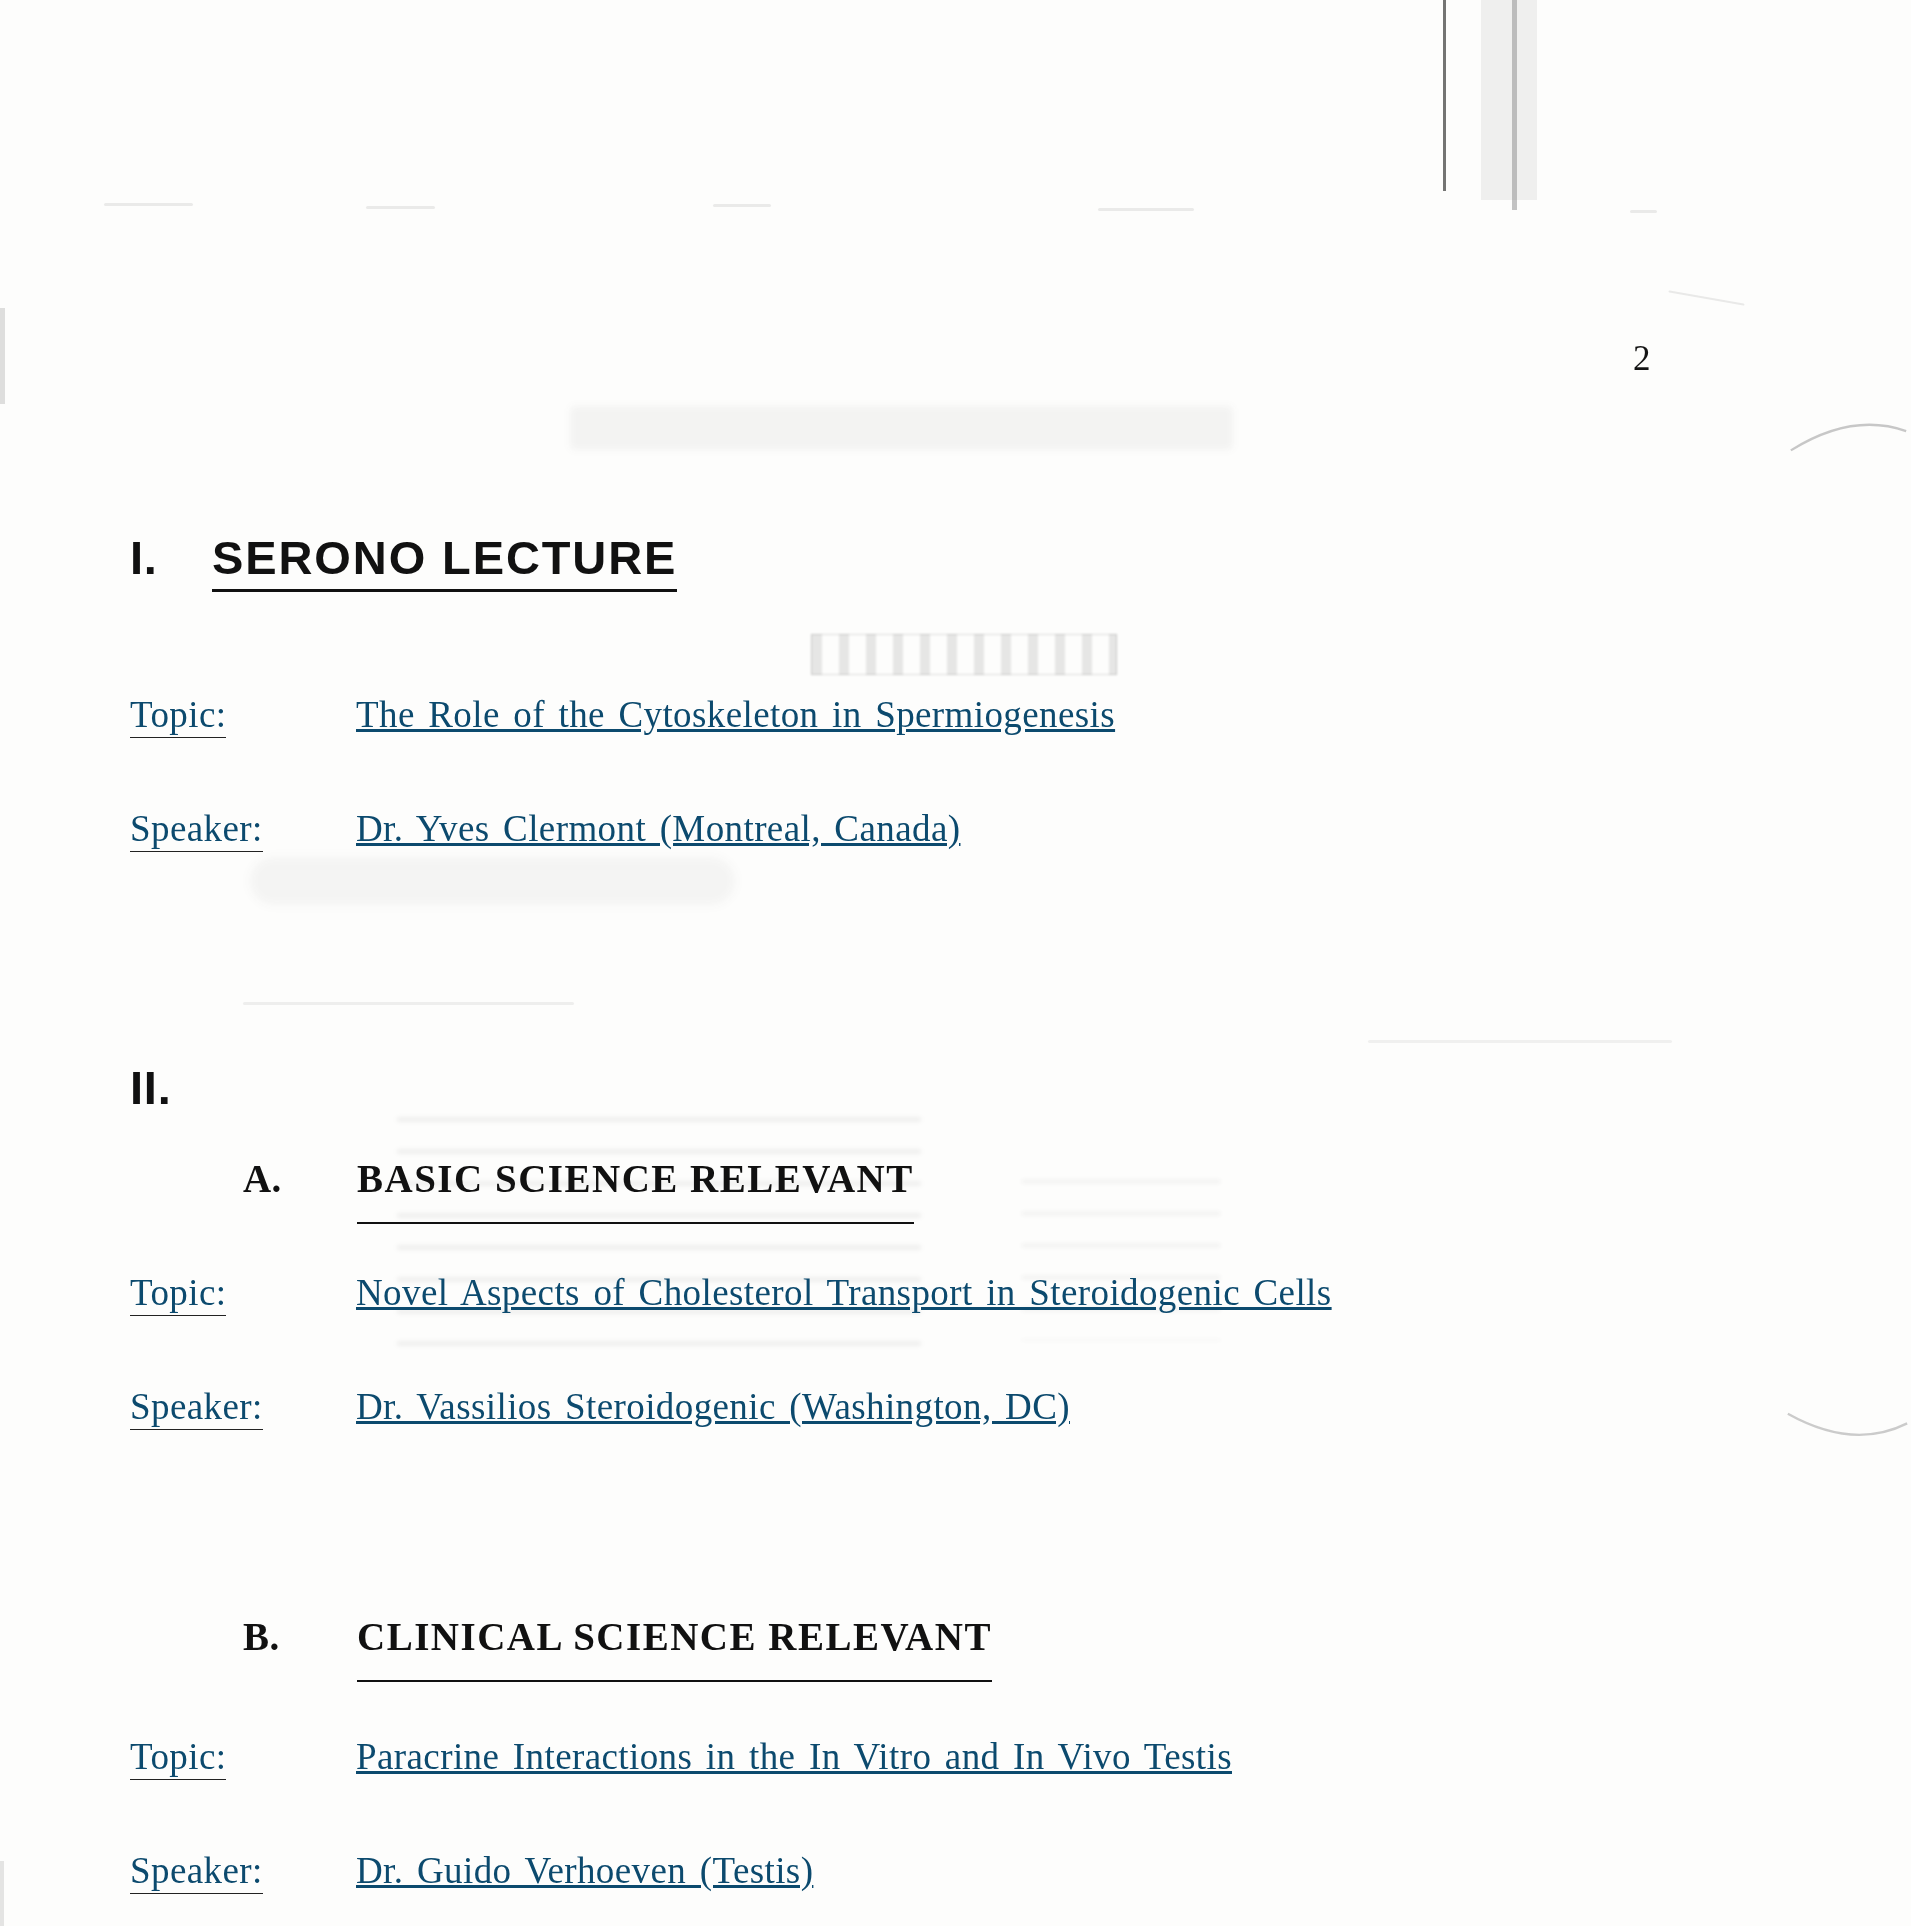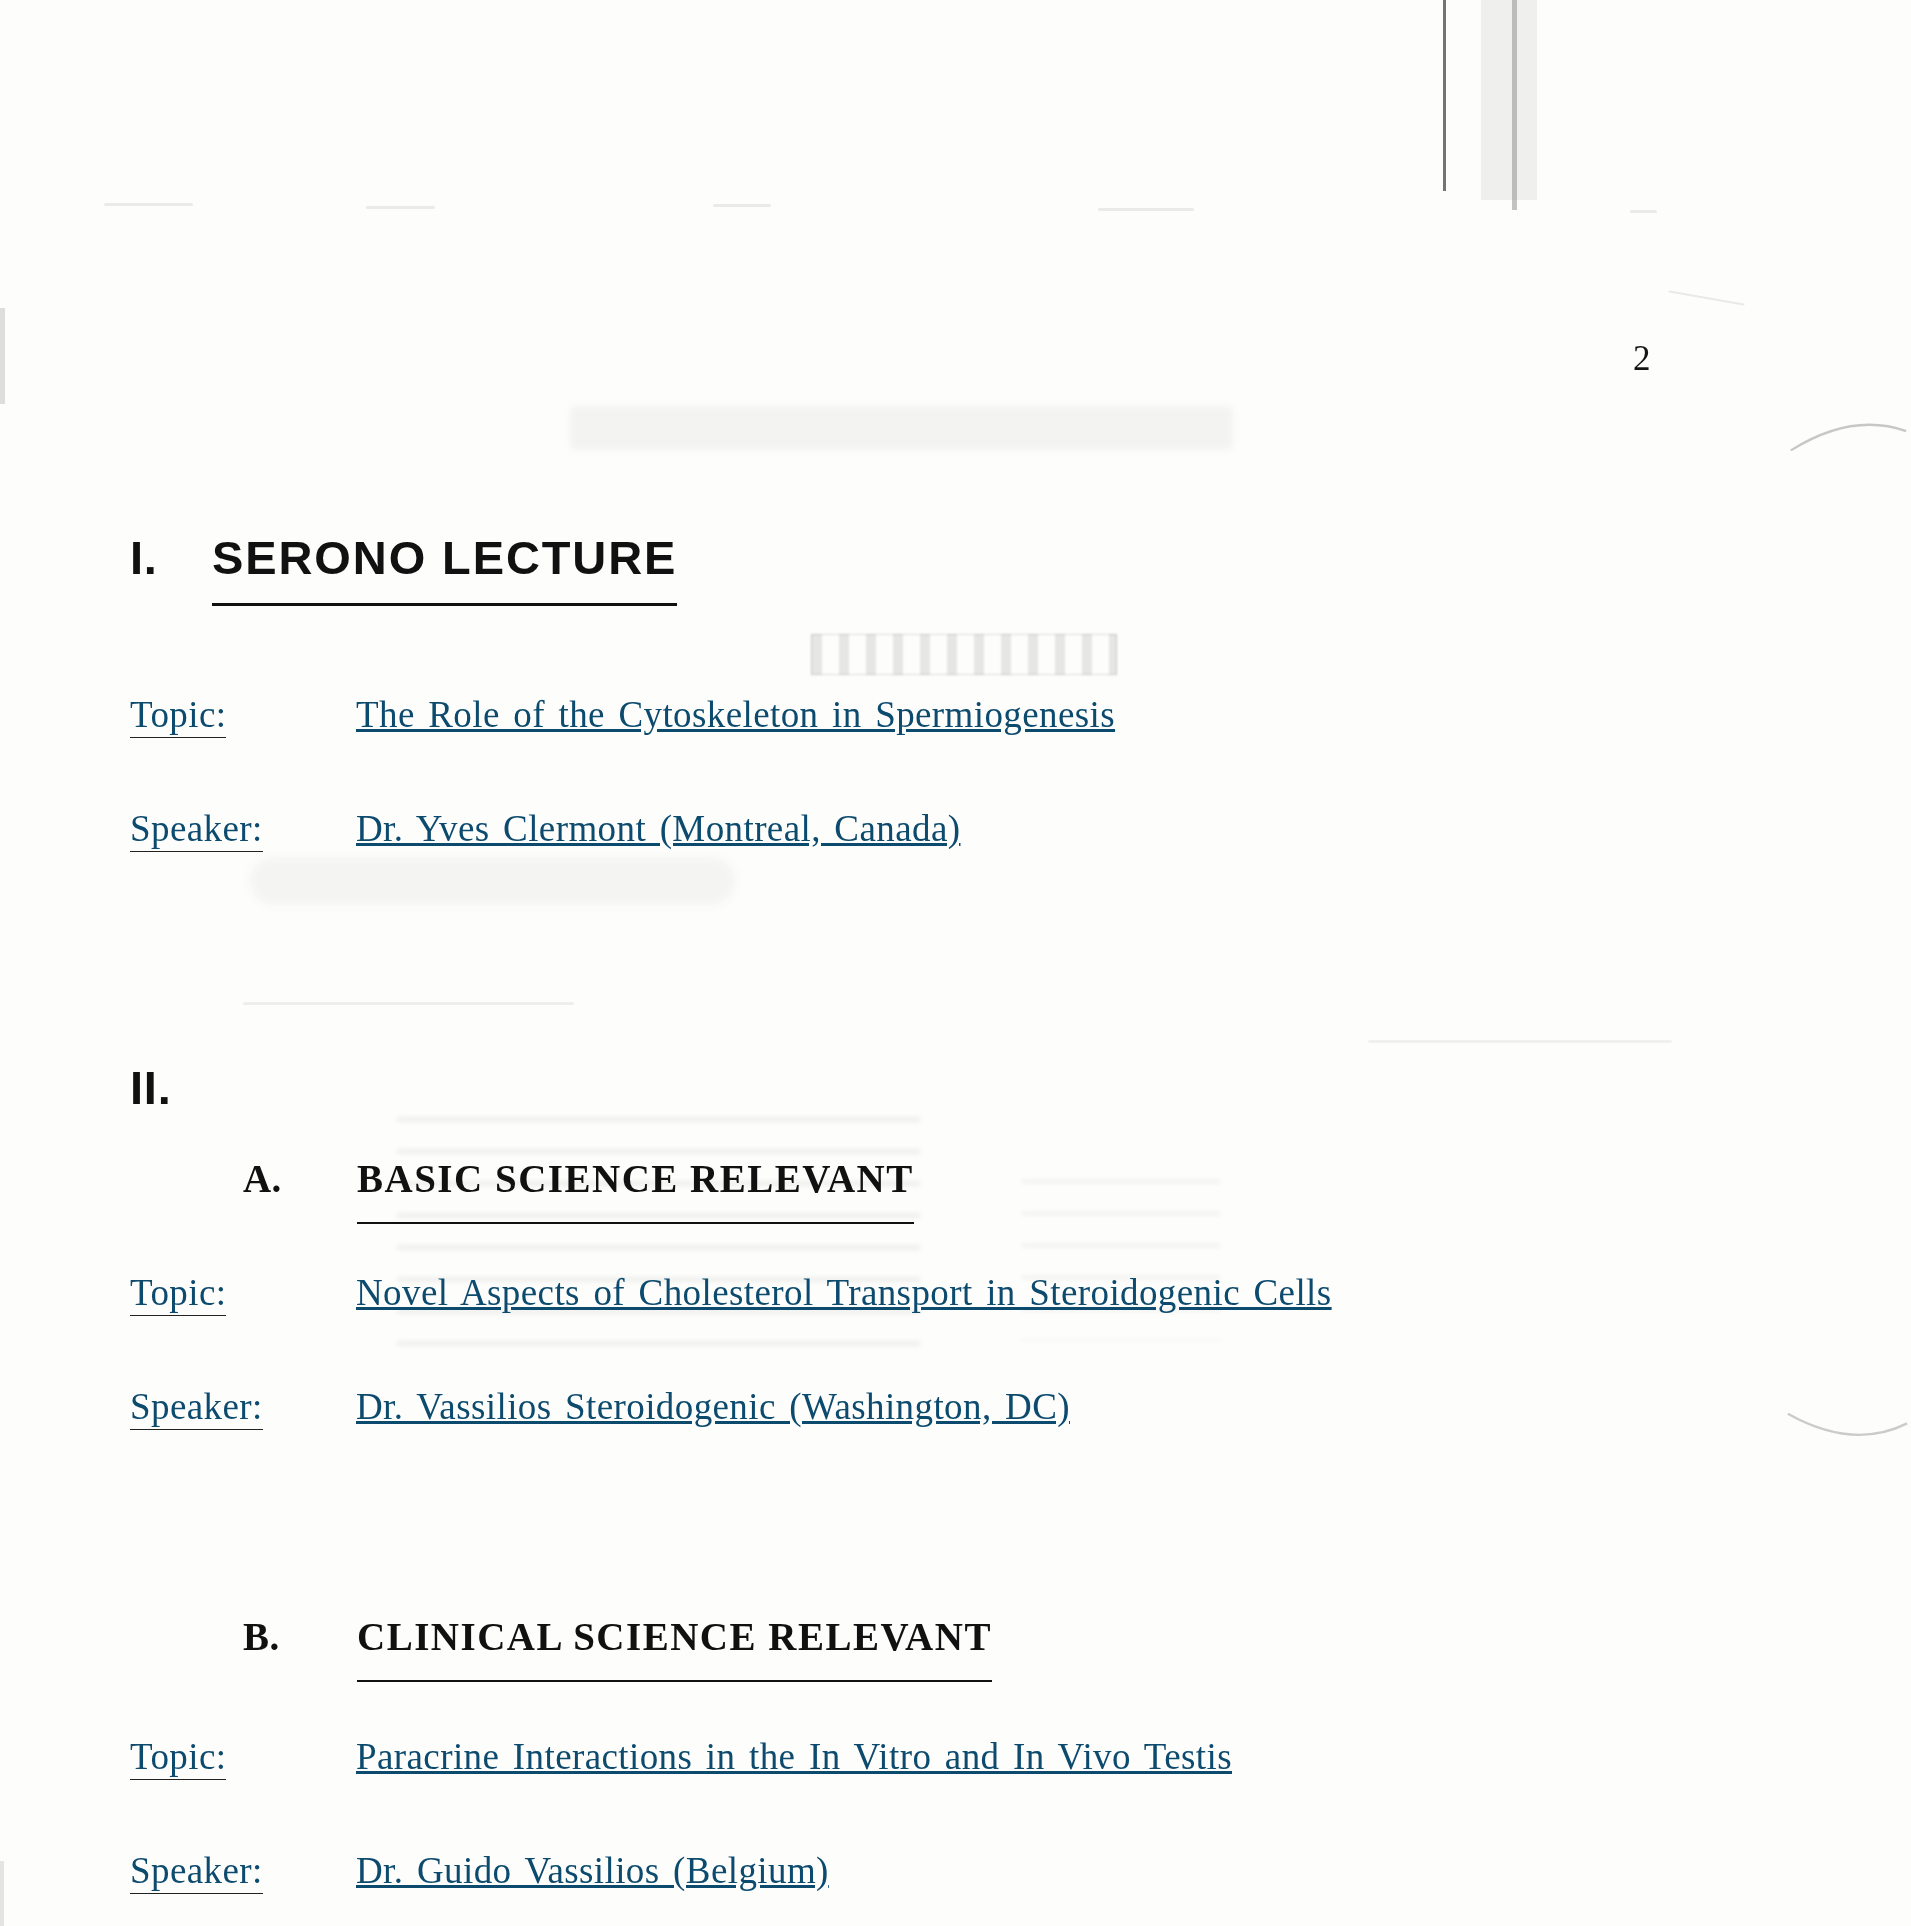--- a/index.html
+++ b/index.html
@@ -34,21 +34,21 @@
     letter-spacing: 1.9px;
     color: #111;
   }
   .main-heading .numeral {
     width: 82px;
     flex: 0 0 82px;
     letter-spacing: 0.8px;
   }
   .main-heading .title {
     border-bottom: 3.5px solid #111;
-    padding-bottom: 18px;
+    padding-bottom: 4px;
   }
   .sub-heading {
     position: absolute;
     left: 243px;
     display: flex;
     align-items: baseline;
     font-family: "Liberation Serif", serif;
     font-weight: bold;
     font-size: 39px;
     letter-spacing: 1.5px;
@@ -182,17 +182,17 @@
     <span class="title">CLINICAL SCIENCE RELEVANT</span>
   </div>
 
   <div class="info-row" style="top:1735px;">
     <span class="label"><span>Topic:</span></span>
     <span class="value">Paracrine Interactions in the In Vitro and In Vivo Testis</span>
   </div>
 
   <div class="info-row" style="top:1849px;">
     <span class="label"><span>Speaker:</span></span>
-    <span class="value">Dr. Guido Vassilios (Belgium)</span>
+    <span class="value">Dr. Guido Verhoeven (Testis)</span>
   </div>
 
 </div>
 
 
 </body></html>

